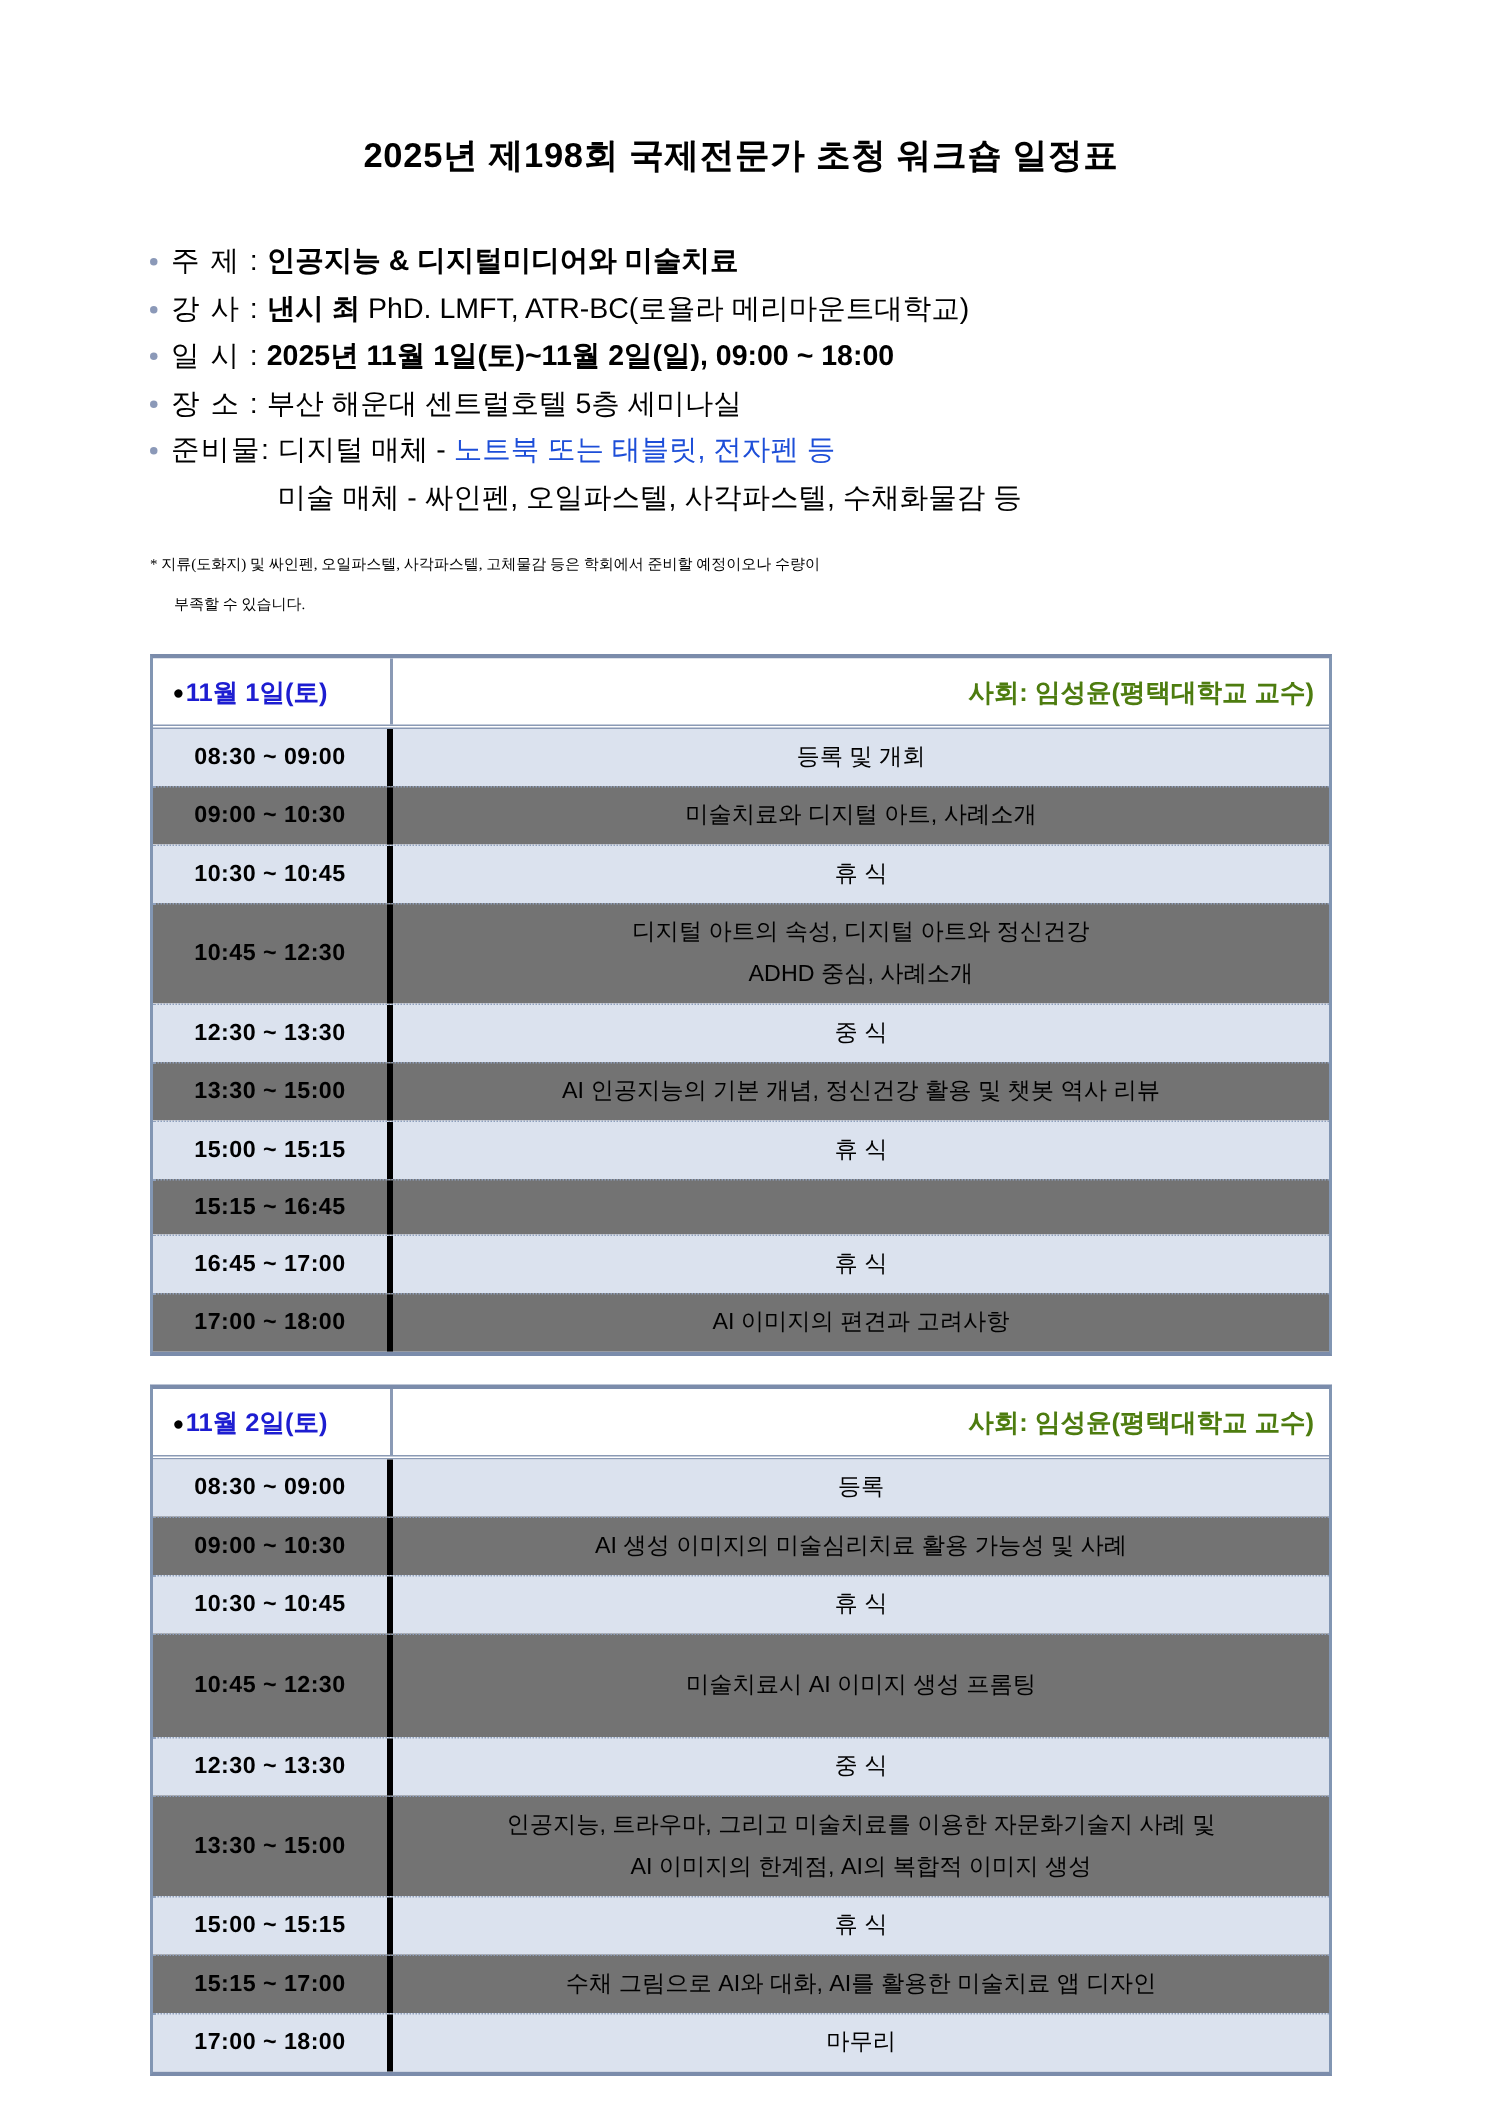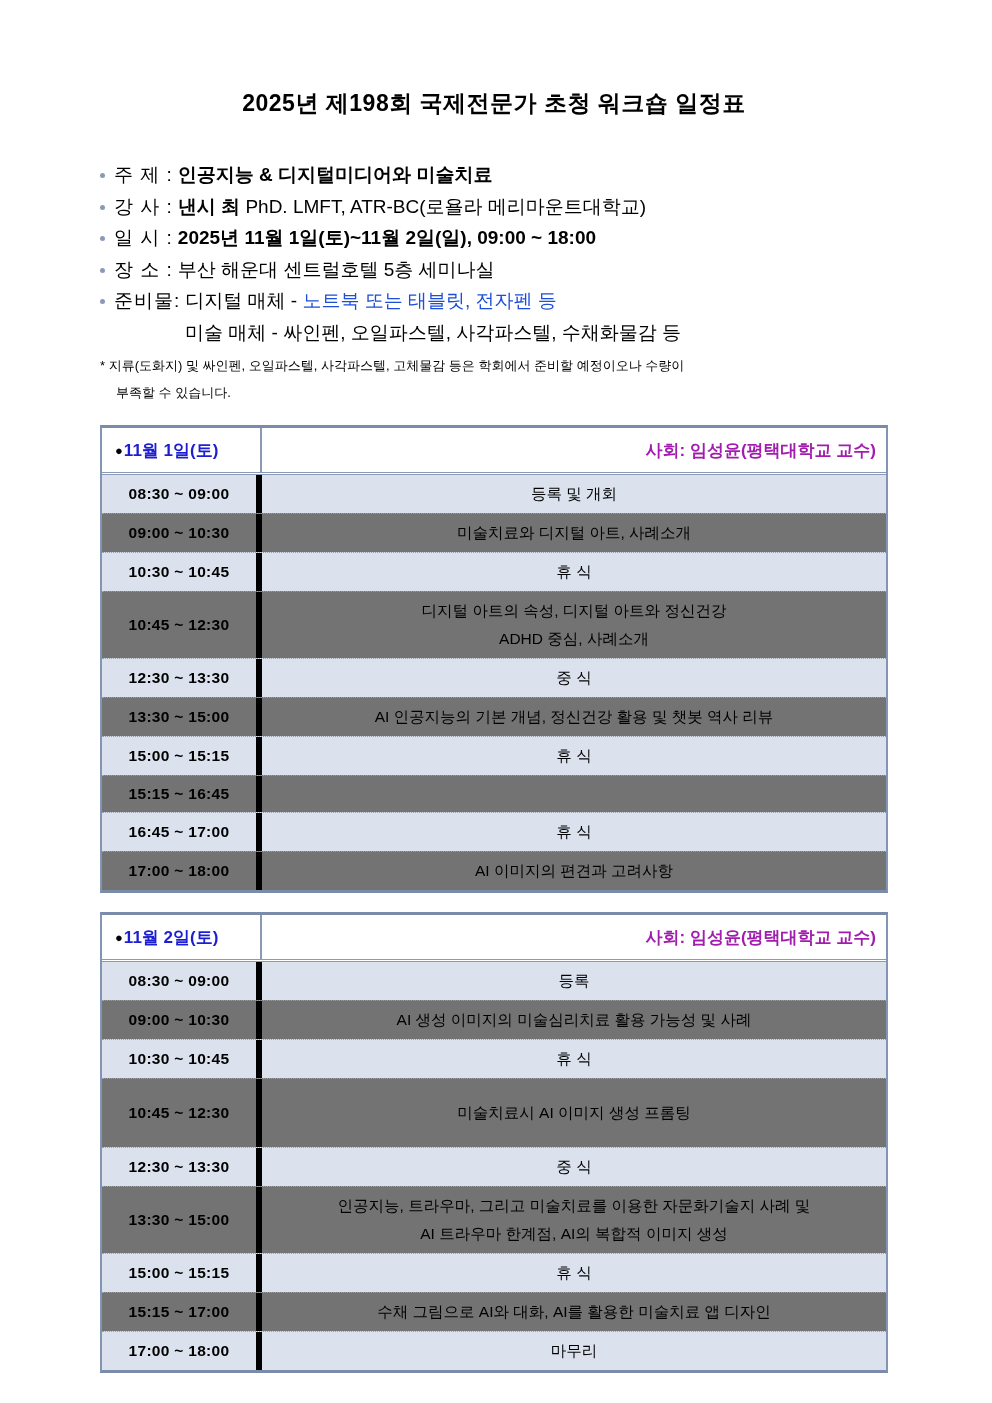--- a/index.html
+++ b/index.html
@@ -17,48 +17,48 @@
   .info-line .dot{
     display:inline-block;width:5px;height:5px;border-radius:50%;
     background:#8b99b8;margin-right:9px;vertical-align:3px;
   }
   .info-line .label{font-weight:400;margin-right:5px;letter-spacing:1px;}
   .seg.bold{font-weight:700;}
   .seg.regular{font-weight:400;}
   .seg.blue{font-weight:400;color:#1d4ed8;}
   .info-line.indent{padding-left:85px;}
   
-  .note{font-size:13px;line-height:27px;margin-top:4px;}
+  .note{font-size:10px;line-height:27px;margin-top:15px;font-family:Liberation Serif, serif;}
   .note .note2{padding-left:16px;}
   
   .sched{
     margin-top:19px;
     border-left:2px solid #8296b3;border-right:2px solid #8296b3;
     border-top:3px solid #7b8cab;border-bottom:3px solid #7b8cab;
     background:#fff;
   }
   .thead{
     display:flex;align-items:stretch;height:44px;background:#ffffff;
     border-bottom:3px double #8a9ab5;
   }
   .date-cell{
     width:160px;box-sizing:border-box;padding-left:13px;
     border-right:2px solid #8a9ab5;display:flex;align-items:center;
     font-weight:700;font-size:17px;color:#1d1dd1;white-space:nowrap;
   }
   .date-cell .bullet{color:#000;font-size:13px;margin-right:1px;}
   .host-cell{
     flex:1;display:flex;align-items:center;justify-content:flex-end;
-    padding-right:10px;font-weight:700;font-size:17px;color:#a21caf;
+    padding-right:10px;font-weight:700;font-size:17px;color:#4d7c0f;
   }
   .trow{display:flex;min-height:36px;background:#737373;}
   .trow.shaded{background:#dbe2ee;}
   .trow + .trow{border-top:1px dotted #8fa0bc;}
   .time-cell{
-    width:160px;box-sizing:border-box;border-right:6px solid #000000;
+    width:160px;box-sizing:border-box;border-right:4px solid #000000;
     display:flex;align-items:center;justify-content:center;
     font-weight:700;font-size:15.5px;letter-spacing:0.3px;
   }
   .content-cell{
     flex:1;display:flex;flex-direction:column;justify-content:center;
     align-items:center;text-align:center;font-weight:400;font-size:15.5px;
     padding:5px 10px;box-sizing:border-box;
   }
   .content-cell .line{line-height:24px;padding:2px 0;}
   .trow.tall{min-height:68px;}
@@ -184,21 +184,21 @@
         <div class="trow shaded">
           <div class="time-cell">12:30 ~ 13:30</div>
           <div class="content-cell">
             <div class="line">중 식</div>
           </div>
         </div>
         <div class="trow">
           <div class="time-cell">13:30 ~ 15:00</div>
           <div class="content-cell">
             <div class="line">인공지능, 트라우마, 그리고 미술치료를 이용한 자문화기술지 사례 및</div>
-            <div class="line">AI 트라우마 한계점, AI의 복합적 이미지 생성</div>
+            <div class="line">AI 이미지의 한계점, AI의 복합적 이미지 생성</div>
           </div>
         </div>
         <div class="trow shaded">
           <div class="time-cell">15:00 ~ 15:15</div>
           <div class="content-cell">
             <div class="line">휴 식</div>
           </div>
         </div>
         <div class="trow">
           <div class="time-cell">15:15 ~ 17:00</div>

